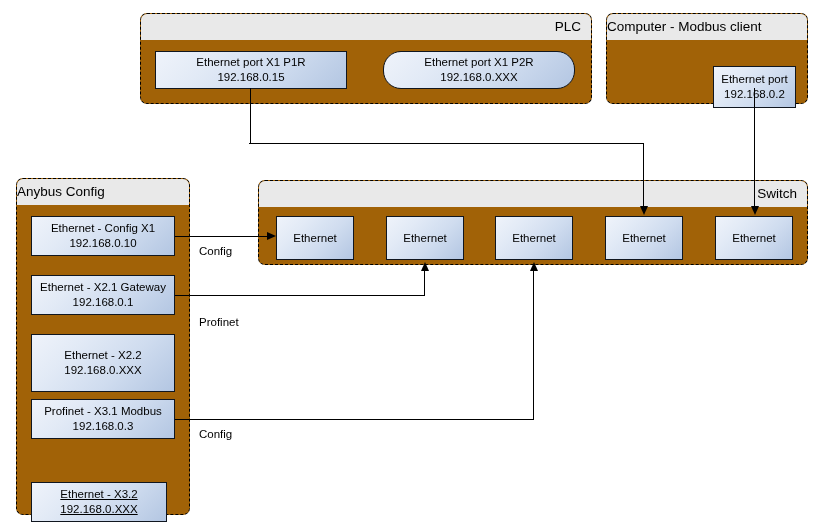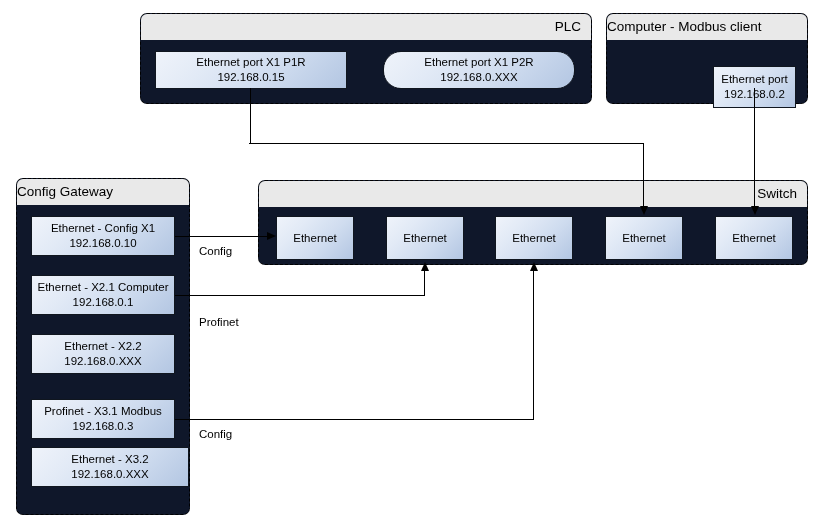--- a/index.html
+++ b/index.html
@@ -10,21 +10,21 @@
     overflow:hidden;
     position:relative;
   }
   #canvas{position:absolute;left:0;top:0;width:823px;height:532px;}
 
   
   .group{
     position:absolute;
     border:1.4px dashed #000;
     border-radius:7px;
-    background:#0f172a;
+    background:#a16207;
     box-sizing:border-box;
     overflow:hidden;
   }
   .group-head{
     position:absolute;
     left:0;right:0;top:0;
     height:26px;
     background:#e9e9e9;
     box-sizing:border-box;
     display:flex;
@@ -118,40 +118,40 @@
   </div>
   <div class="node small" style="left:605px;top:216px;width:78px;height:44px;">
     <span>Ethernet</span>
   </div>
   <div class="node small" style="left:715px;top:216px;width:78px;height:44px;">
     <span>Ethernet</span>
   </div>
 
   <div class="group" style="left:16px;top:178px;width:174px;height:337px;">
     <div class="group-head center">
-      <span class="group-title">Config Gateway</span>
+      <span class="group-title">Anybus Config</span>
     </div>
   </div>
   <div class="node" style="left:31px;top:216px;width:144px;height:40px;">
     <span>Ethernet - Config X1</span>
     <span class="l2">192.168.0.10</span>
   </div>
   <div class="node" style="left:31px;top:275px;width:144px;height:40px;">
-    <span>Ethernet - X2.1 Computer</span>
+    <span>Ethernet - X2.1 Gateway</span>
     <span class="l2">192.168.0.1</span>
   </div>
-  <div class="node" style="left:31px;top:334px;width:144px;height:40px;">
+  <div class="node" style="left:31px;top:334px;width:144px;height:58px;">
     <span>Ethernet - X2.2</span>
     <span class="l2">192.168.0.XXX</span>
   </div>
   <div class="node" style="left:31px;top:399px;width:144px;height:40px;">
     <span>Profinet - X3.1 Modbus</span>
     <span class="l2">192.168.0.3</span>
   </div>
-  <div class="node" style="left:31px;top:447px;width:158px;height:40px;">
+  <div class="node" style="left:31px;top:482px;width:136px;height:40px;text-decoration:underline;">
     <span>Ethernet - X3.2</span>
     <span class="l2">192.168.0.XXX</span>
   </div>
 
   <div class="hline" style="left:175px;top:236px;width:94px;"></div>
   <div class="arrow right" style="left:267px;top:231.5px;"></div>
   <div class="edge-label" style="left:199px;top:246px;">Config</div>
 
   <div class="hline" style="left:175px;top:295px;width:250px;"></div>
   <div class="vline" style="left:424px;top:271px;height:25px;"></div>

